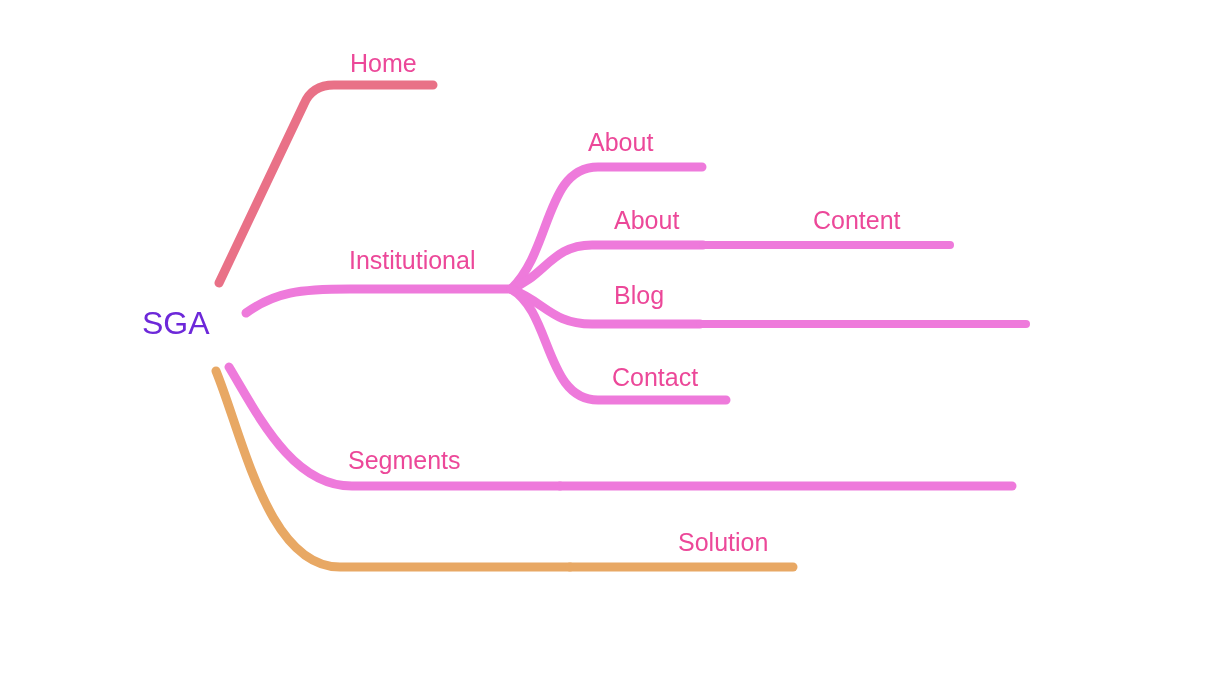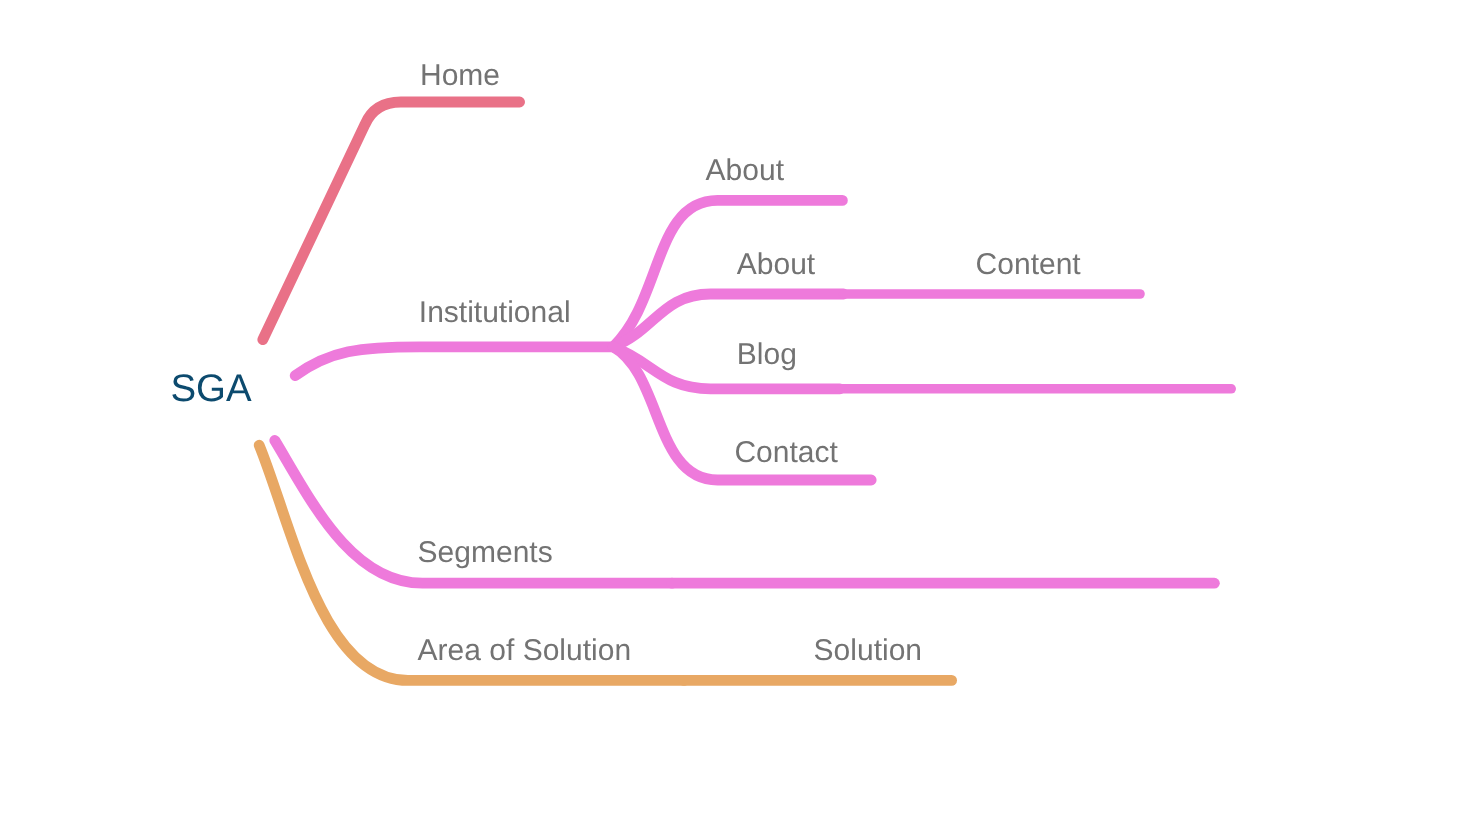--- a/index.html
+++ b/index.html
@@ -8,27 +8,27 @@
     width:1216px;height:695px;
     background:#ffffff;
     overflow:hidden;
     font-family:"Liberation Sans","DejaVu Sans",sans-serif;
   }
   .canvas svg{position:absolute;left:0;top:0;}
   .label{
     position:absolute;
     font-size:25px;
     line-height:1;
-    color:#737373;
+    color:#ec4899;
     white-space:nowrap;
     cursor:pointer;
   }
   .label.root{
     font-size:32px;
-    color:#0c4a6e;
+    color:#6d28d9;
   }
   path.branch{fill:none;stroke-linecap:round;stroke-linejoin:round;cursor:pointer;}
 </style>
 </head>
 <body>
 
 <div class="canvas">
 
   <svg width="1216" height="695" viewBox="0 0 1216 695">
 
@@ -70,17 +70,16 @@
   <div class="label" style="left:813px;top:208px">Content</div>
 
   <div class="label" style="left:614px;top:283px">Blog</div>
 
 
   <div class="label" style="left:612px;top:365px">Contact</div>
 
   <div class="label" style="left:348px;top:448px">Segments</div>
 
 
-  <div class="label" style="left:348px;top:530px">Area of Solution</div>
 
   <div class="label" style="left:678px;top:530px">Solution</div>
 
 </div>
 
 </body></html>

